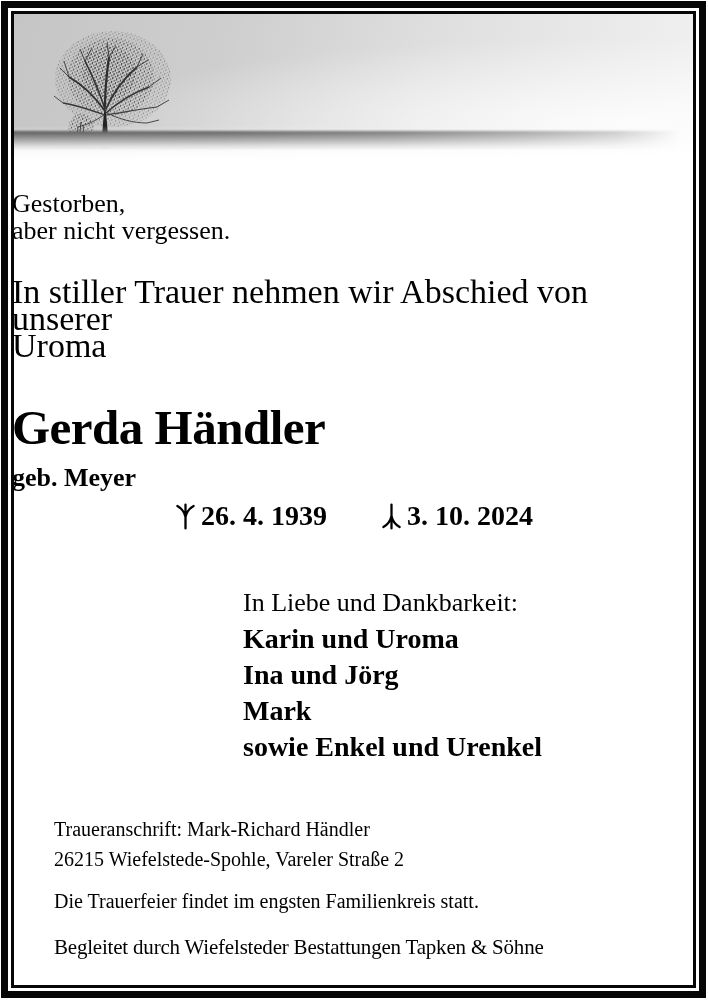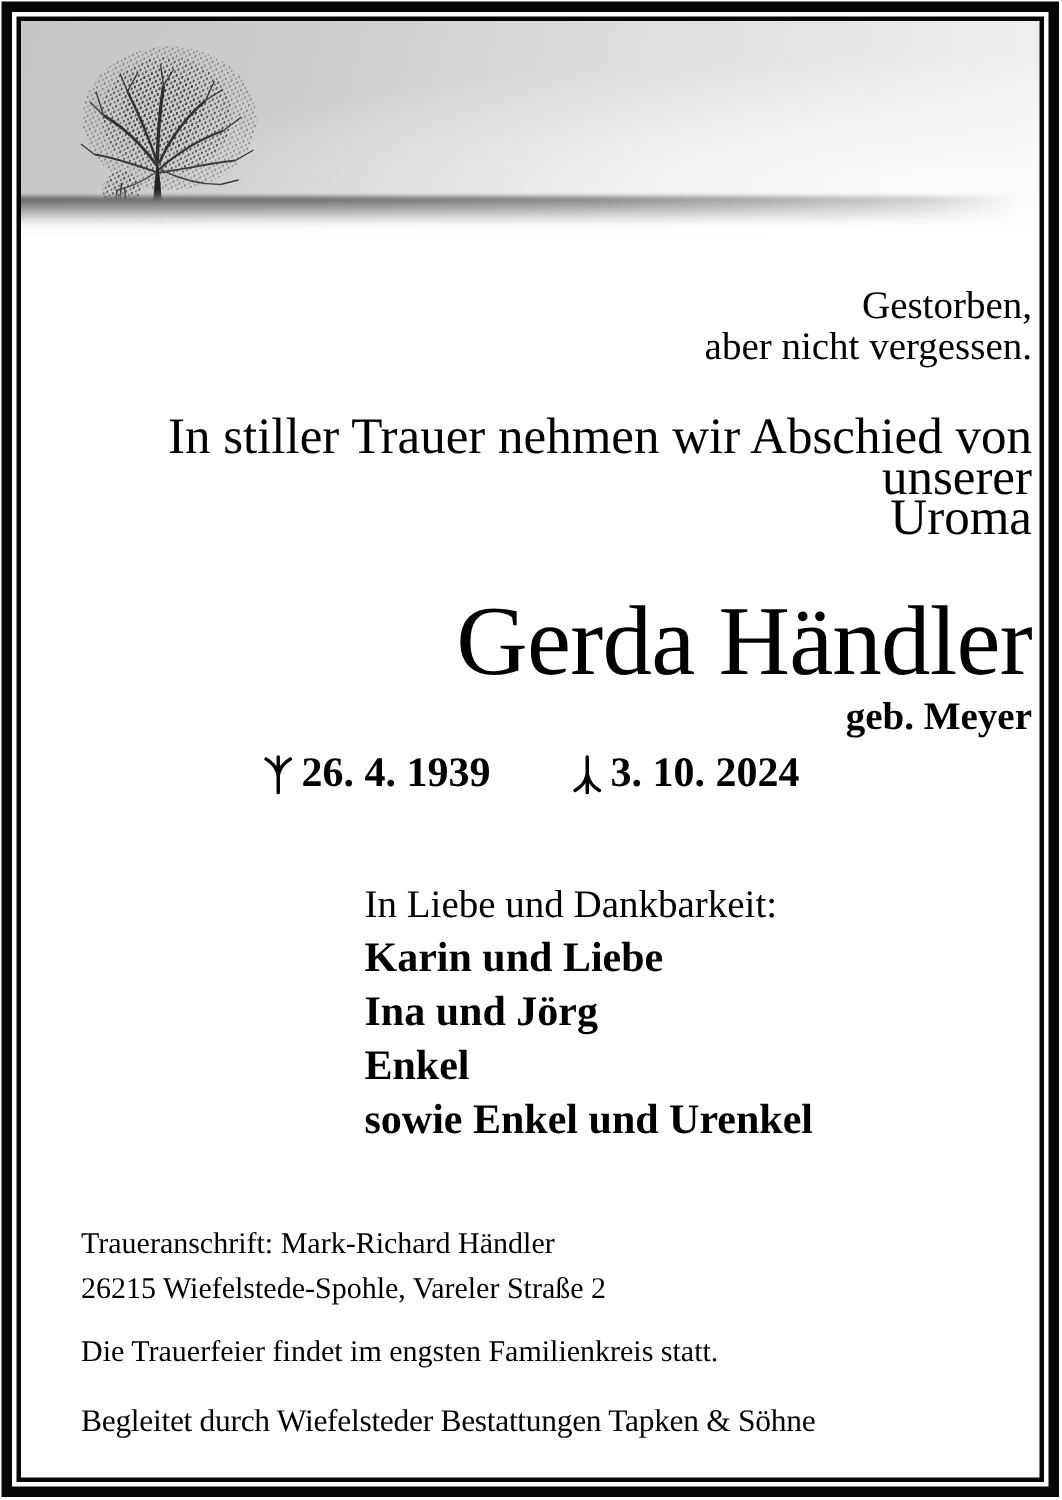--- a/index.html
+++ b/index.html
@@ -36,24 +36,24 @@
       #2c2c2c 0%, #383838 30%, #585858 55%, #8f8f8f 75%,
       #bdbdbd 88%, rgba(210,210,210,0) 97%);
     filter:blur(1.3px);
   }
   .hero .fade{
     position:absolute;left:0;right:0;bottom:0;height:34px;
     background:linear-gradient(to bottom, rgba(255,255,255,0) 0%, rgba(255,255,255,0.85) 60%, #ffffff 100%);
   }
   .hero svg.tree{position:absolute;left:35px;top:13px;width:135px;height:122px;}
   
-  .t-center{position:absolute;left:12px;right:20px;text-align:right;}
+  .t-center{position:absolute;left:12px;right:20px;text-align:left;}
   .epigraph{top:190px;font-size:26px;line-height:27px;}
   .intro{top:278px;font-size:34px;line-height:27px;}
-  .deceased-name{top:392px;font-size:66px;line-height:72px;font-weight:normal;letter-spacing:-0.5px;}
+  .deceased-name{top:392px;font-size:49px;line-height:72px;font-weight:bold;letter-spacing:-0.5px;}
   .maiden{top:464px;font-size:26px;line-height:27px;font-weight:bold;}
   .dates{
     position:absolute;left:20px;right:20px;top:502px;
     display:flex;justify-content:center;align-items:center;column-gap:54px;
     font-size:28px;font-weight:bold;line-height:28px;
   }
   .date-group{display:flex;align-items:flex-end;column-gap:5px;}
   .date-group svg{display:block;margin-bottom:0px;}
   .family{position:absolute;left:243px;top:585px;font-size:26px;line-height:36px;}
   .family .fam-name{font-size:28px;font-weight:bold;}
@@ -132,23 +132,23 @@
     <span class="date-group">
       <svg width="21" height="27" viewBox="0 0 22 27" aria-hidden="true">
         <path d="M11 1 L11 26 M11 13 C10 18 7 22 2.5 24.5 M11 13 C12 18 15 22 19.5 24.5" stroke="#000" stroke-width="2.4" fill="none" stroke-linecap="round"></path>
       </svg>
       <span>3. 10. 2024</span>
     </span>
   </div>
 
   <div class="family">
     <div>In Liebe und Dankbarkeit:</div>
-    <div class="fam-name">Karin und Liebe</div>
+    <div class="fam-name">Karin und Uroma</div>
     <div class="fam-name">Ina und Jörg</div>
-    <div class="fam-name">Enkel</div>
+    <div class="fam-name">Mark</div>
     <div class="fam-name">sowie Enkel und Urenkel</div>
   </div>
 
   <div class="footer-line addr">
     <div>Traueranschrift: Mark-Richard Händler</div>
     <div>26215 Wiefelstede-Spohle, Vareler Straße 2</div>
   </div>
   <div class="footer-line ceremony">Die Trauerfeier findet im engsten Familienkreis statt.</div>
   <div class="footer-line funeral">Begleitet durch Wiefelsteder Bestattungen Tapken &amp; Söhne</div>
 

